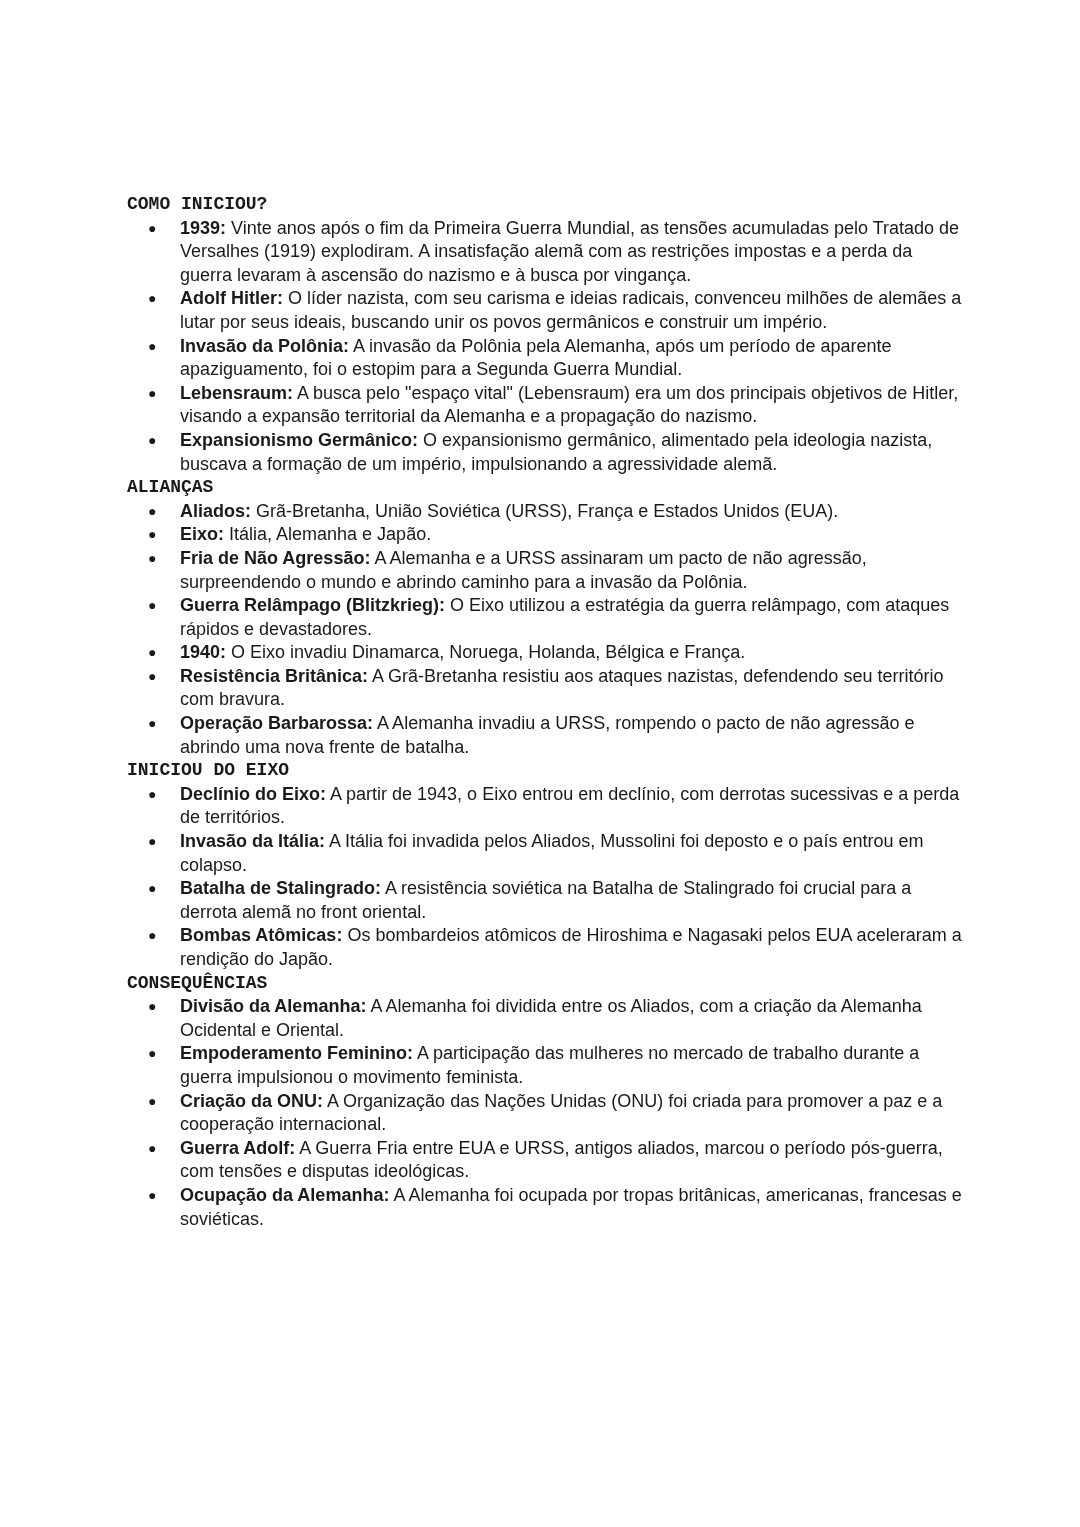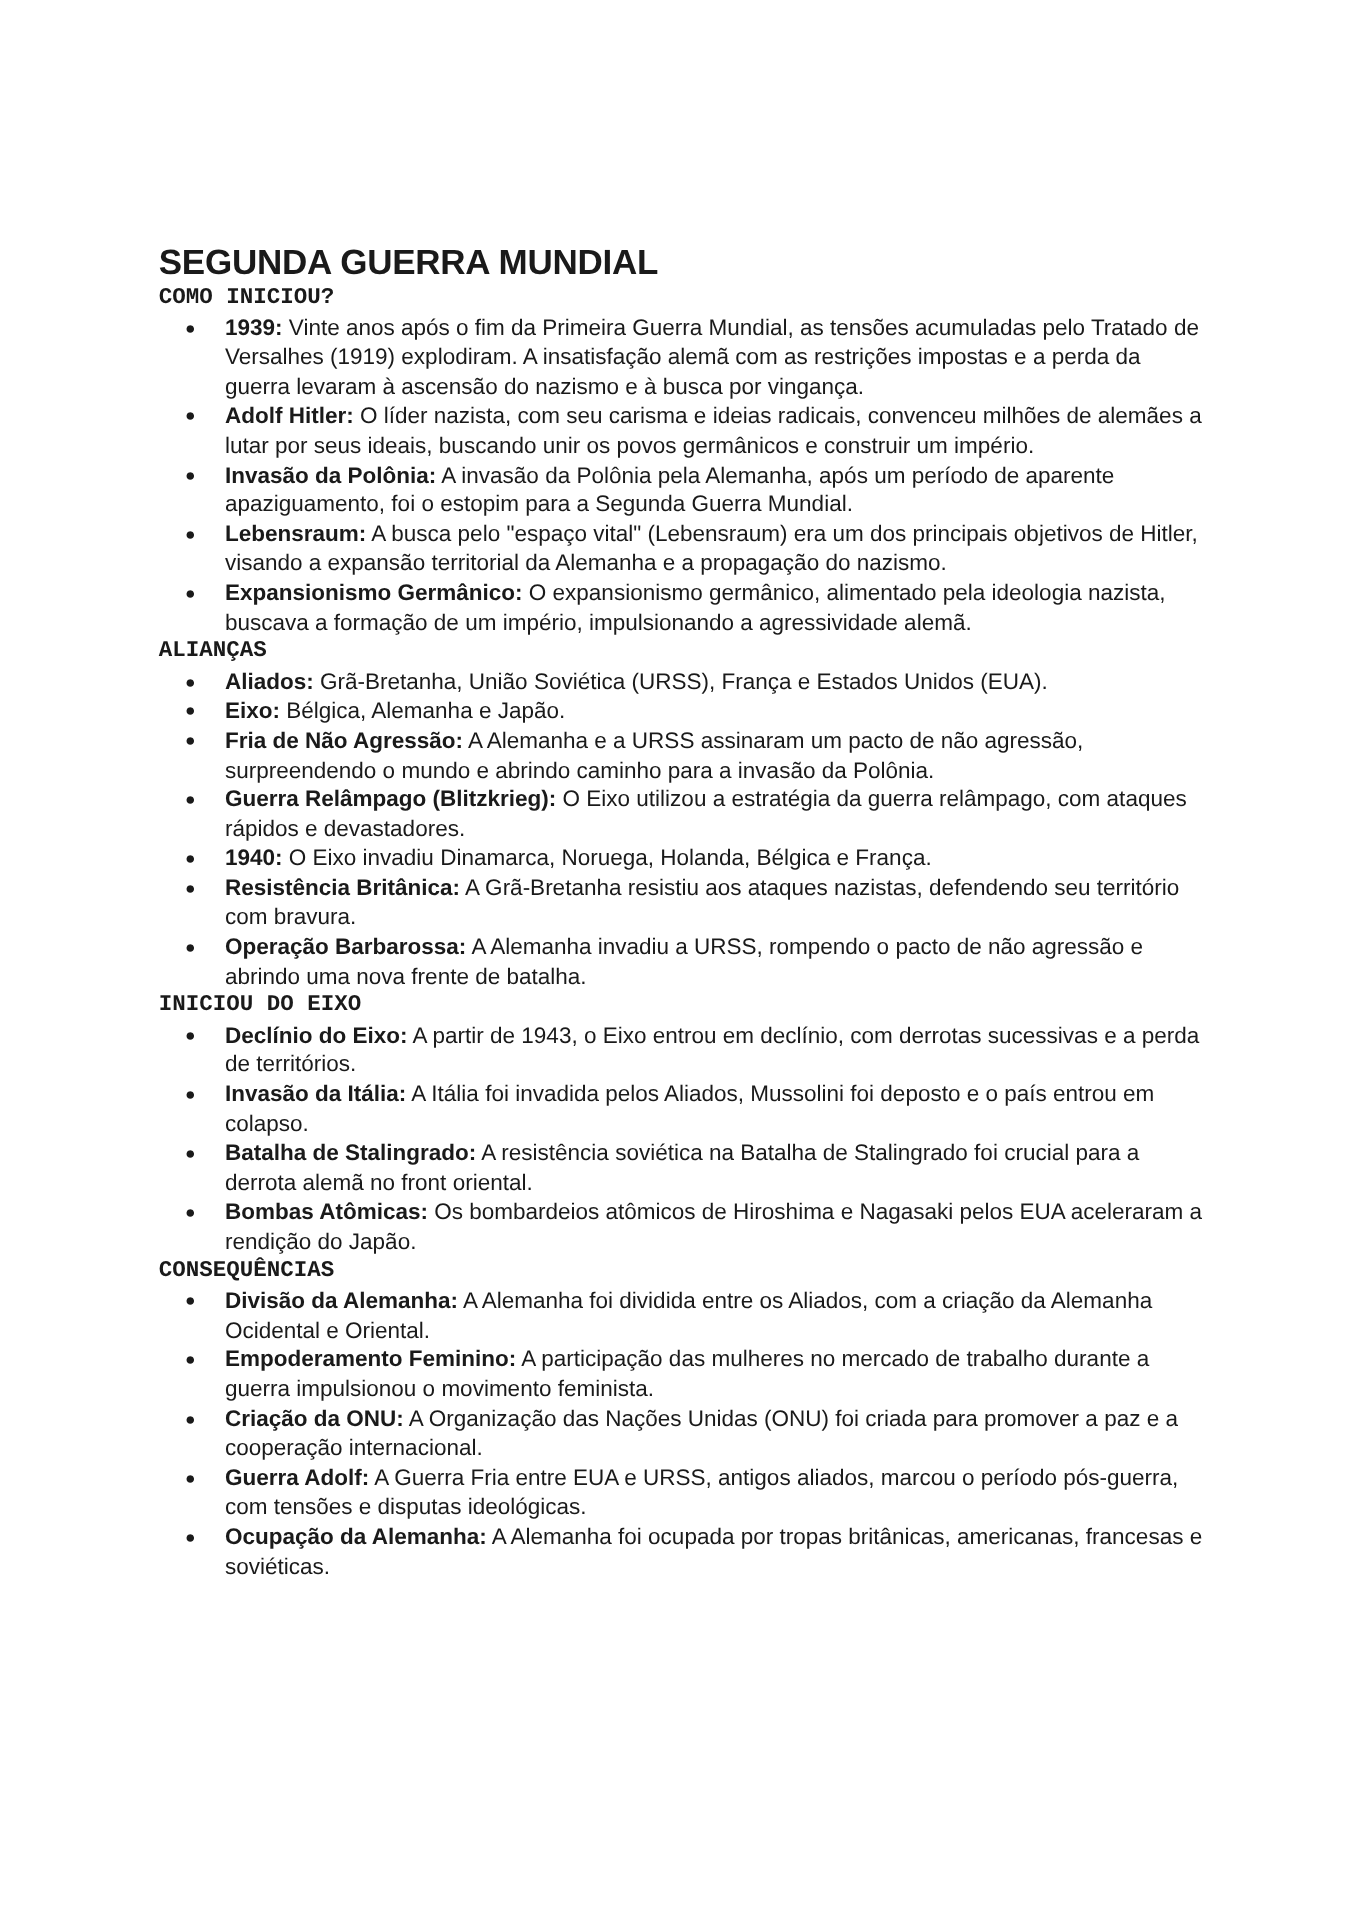--- a/index.html
+++ b/index.html
@@ -10,34 +10,33 @@
   .section-heading { font-size: 18px; font-weight: bold; line-height: 23.6px; margin: 0; font-family: Liberation Mono, monospace; }
   ul.items { list-style: none; margin: 0; padding: 0; }
   ul.items li { position: relative; padding-left: 53px; font-size: 18px; line-height: 23.6px; }
   ul.items li .bullet { position: absolute; left: 21px; top: 0; font-size: 14px; }
   .lead { font-weight: bold; }
 </style>
 </head>
 <body>
 
 <div class="page">
-  <h1 class="title">SEGUNDA GUERRA MUNDIAL</h1>
   <div id="sections">
       <div class="section-heading">COMO INICIOU?</div>
       <ul class="items">
         <li><span class="bullet">●</span><span class="lead">1939:</span><span> Vinte anos após o fim da Primeira Guerra Mundial, as tensões acumuladas pelo Tratado de Versalhes (1919) explodiram. A insatisfação alemã com as restrições impostas e a perda da guerra levaram à ascensão do nazismo e à busca por vingança.</span></li>
         <li><span class="bullet">●</span><span class="lead">Adolf Hitler:</span><span> O líder nazista, com seu carisma e ideias radicais, convenceu milhões de alemães a lutar por seus ideais, buscando unir os povos germânicos e construir um império.</span></li>
         <li><span class="bullet">●</span><span class="lead">Invasão da Polônia:</span><span> A invasão da Polônia pela Alemanha, após um período de aparente apaziguamento, foi o estopim para a Segunda Guerra Mundial.</span></li>
         <li><span class="bullet">●</span><span class="lead">Lebensraum:</span><span> A busca pelo "espaço vital" (Lebensraum) era um dos principais objetivos de Hitler, visando a expansão territorial da Alemanha e a propagação do nazismo.</span></li>
         <li><span class="bullet">●</span><span class="lead">Expansionismo Germânico:</span><span> O expansionismo germânico, alimentado pela ideologia nazista, buscava a formação de um império, impulsionando a agressividade alemã.</span></li>
       </ul>
       <div class="section-heading">ALIANÇAS</div>
       <ul class="items">
         <li><span class="bullet">●</span><span class="lead">Aliados:</span><span> Grã-Bretanha, União Soviética (URSS), França e Estados Unidos (EUA).</span></li>
-        <li><span class="bullet">●</span><span class="lead">Eixo:</span><span> Bélgica, Alemanha e Japão.</span></li>
+        <li><span class="bullet">●</span><span class="lead">Eixo:</span><span> Itália, Alemanha e Japão.</span></li>
         <li><span class="bullet">●</span><span class="lead">Fria de Não Agressão:</span><span> A Alemanha e a URSS assinaram um pacto de não agressão, surpreendendo o mundo e abrindo caminho para a invasão da Polônia.</span></li>
       </ul>
       <ul class="items">
         <li><span class="bullet">●</span><span class="lead">Guerra Relâmpago (Blitzkrieg):</span><span> O Eixo utilizou a estratégia da guerra relâmpago, com ataques rápidos e devastadores.</span></li>
         <li><span class="bullet">●</span><span class="lead">1940:</span><span> O Eixo invadiu Dinamarca, Noruega, Holanda, Bélgica e França.</span></li>
         <li><span class="bullet">●</span><span class="lead">Resistência Britânica:</span><span> A Grã-Bretanha resistiu aos ataques nazistas, defendendo seu território com bravura.</span></li>
         <li><span class="bullet">●</span><span class="lead">Operação Barbarossa:</span><span> A Alemanha invadiu a URSS, rompendo o pacto de não agressão e abrindo uma nova frente de batalha.</span></li>
       </ul>
       <div class="section-heading">INICIOU DO EIXO</div>
       <ul class="items">

